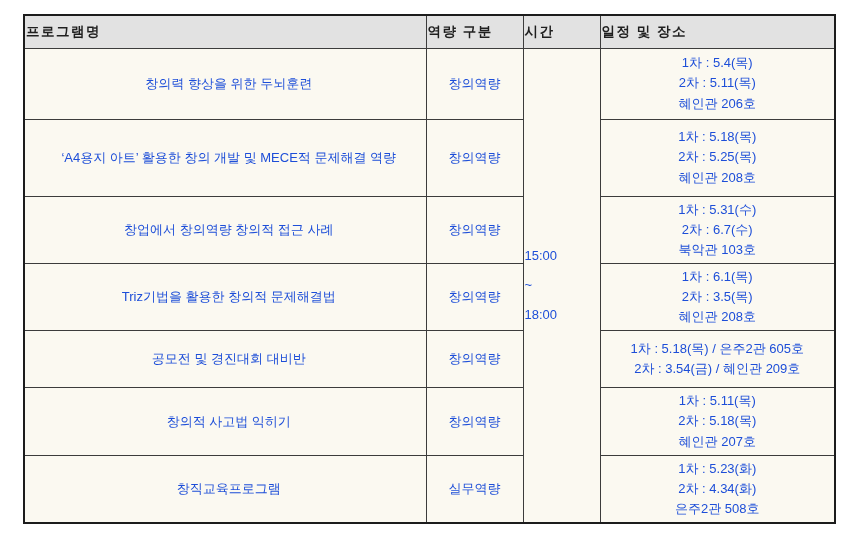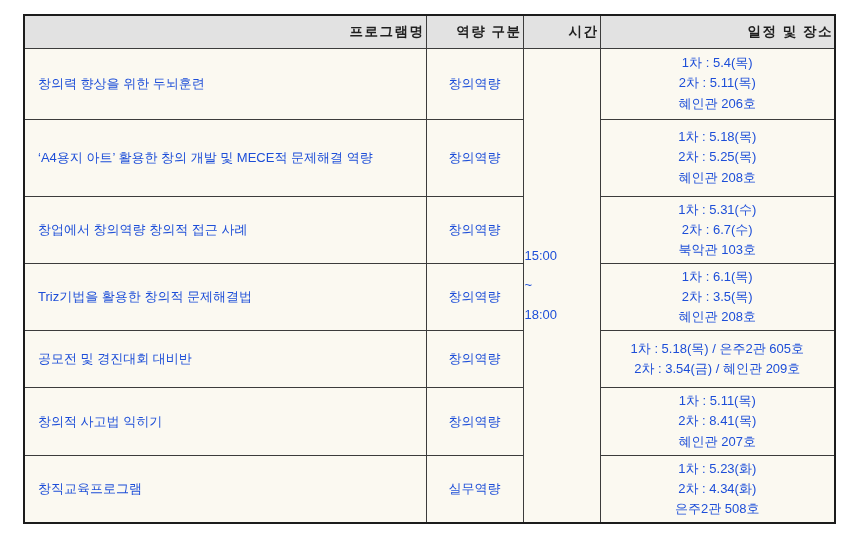--- a/index.html
+++ b/index.html
@@ -32,31 +32,31 @@
     box-sizing: border-box;
     overflow: hidden;
   }
   thead tr { height: 33px; }
   th {
     background: #e2e2e2;
     color: #1f1f1f;
     font-size: 13.5px;
     font-weight: bold;
     letter-spacing: 1.5px;
-    text-align: right;
+    text-align: left;
     vertical-align: middle;
   }
   td {
     background: #fbf9f1;
     color: #1d4ed8;
     font-size: 13px;
     vertical-align: middle;
   }
   td.program {
-    text-align: left;
+    text-align: center;
     padding-left: 13px;
     padding-right: 6px;
   }
   td.competency { text-align: center; margin-left: 14px; }
   td.time {
     text-align: left;
     line-height: 2.3;
   }
   td.schedule {
     text-align: center;
@@ -139,21 +139,21 @@
     <td class="schedule">
               <div>1차 : 5.18(목) / 은주2관 605호</div>
               <div>2차 : 3.54(금) / 혜인관 209호</div>
             </td>
   </tr>
           <tr>
     <td class="program">창의적 사고법 익히기</td>
     <td class="competency">창의역량</td>
     <td class="schedule">
               <div>1차 : 5.11(목)</div>
-              <div>2차 : 8.41(목)</div>
+              <div>2차 : 5.18(목)</div>
               <div>혜인관 207호</div>
             </td>
   </tr>
           <tr>
     <td class="program">창직교육프로그램</td>
     <td class="competency">실무역량</td>
     <td class="schedule">
               <div>1차 : 5.23(화)</div>
               <div>2차 : 4.34(화)</div>
               <div>은주2관 508호</div>

